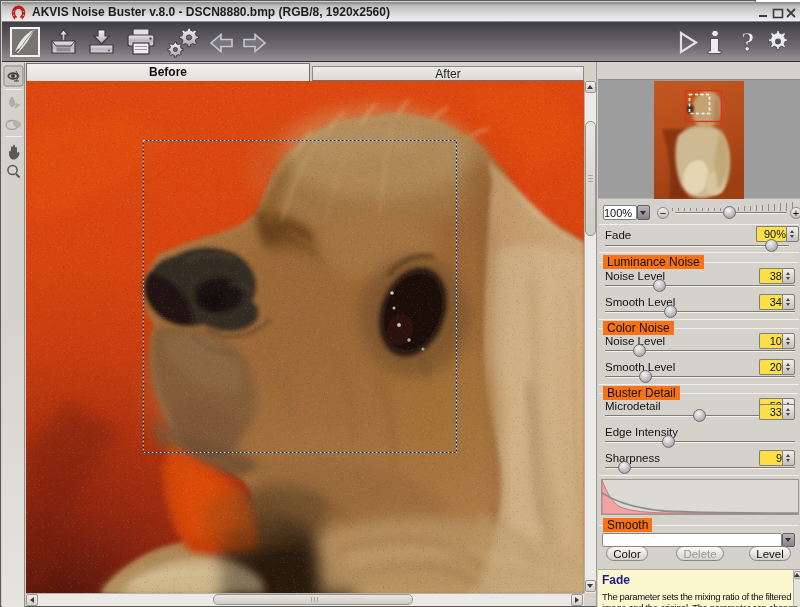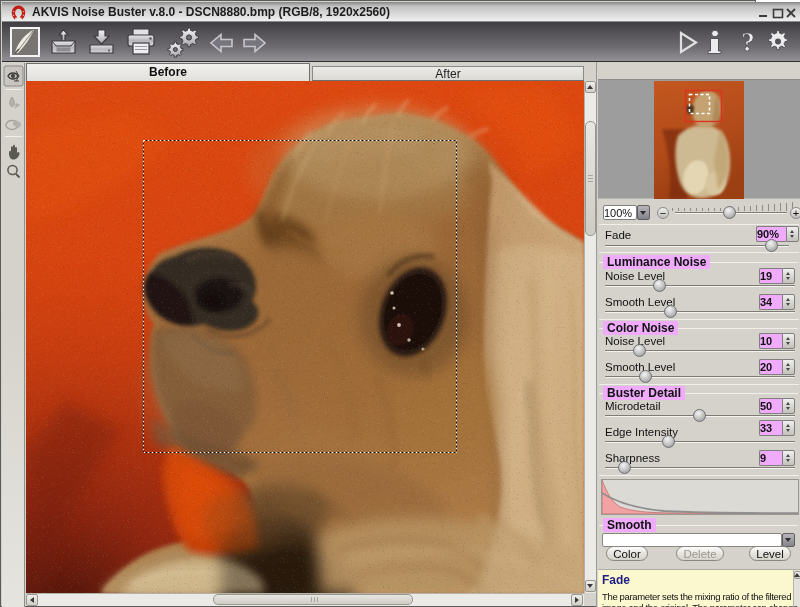--- a/index.html
+++ b/index.html
@@ -38,38 +38,38 @@
 .sb-thumb { background:linear-gradient(180deg,#e8e6e1,#cfccc5); border:1px solid #9a978f; border-radius:5px; position:absolute; }
 #corner { position:absolute; left:583px; top:592px; width:12px; height:13px; background:#d5d2cb; }
 
 #rpanel { position:absolute; left:595px; top:61px; width:204px; height:545px; background:#d5d2cb; border-left:1px solid #9a9a9a; font-size:12px; color:#111; }
 #rpanel .hdr { position:absolute; left:0; width:204px; text-align:center; font-weight:bold; }
 #navarea { position:absolute; left:1px; top:17px; width:203px; height:120px; background:#9d9d9d; border-top:1px solid #8a8a8a; border-bottom:1px solid #b5b5b5; }
 .groove { position:absolute; height:2px; background:#908d86; border-bottom:1px solid #f4f3f0; box-shadow:inset 0 1px 0 #7e7b74; border-radius:1px; }
 .ball { position:absolute; width:13px; height:13px; border-radius:50%;
   background:radial-gradient(circle at 40% 30%,#f4f4f4 0,#c9c9c9 45%,#8f8f93 100%); border:1px solid #6f6f73; }
 .spin { position:absolute; width:36px; height:16px; }
-.spin .val { position:absolute; left:0; top:0; width:23px; height:16px; background:#f0abfc; border:1px solid #7f7f7f; border-right:none; font-size:11px; text-align:left; line-height:15px; border-radius:2px 0 0 2px;font-weight:bold; }
+.spin .val { position:absolute; left:0; top:0; width:23px; height:16px; background:#fde047; border:1px solid #7f7f7f; border-right:none; font-size:11px; text-align:right; line-height:15px; border-radius:2px 0 0 2px; }
 .spin .btns { position:absolute; left:23px; top:0; width:13px; height:16px; border:1px solid #7f7f7f; border-radius:0 2px 2px 0;
   background:linear-gradient(180deg,#f0f0ee,#c4c1ba); }
 
 .gline { position:absolute; height:1px; background:#a7a49c; border-bottom:1px solid #f0efec; }
 .plabel { position:absolute; font-size:11.5px; color:#111; }
 .spin .btns::before { content:""; position:absolute; left:50%; margin-left:-2.5px; top:3px; width:0; height:0;
   border-left:2.5px solid transparent; border-right:2.5px solid transparent; border-bottom:3.5px solid #46464a; }
 .spin .btns::after { content:""; position:absolute; left:50%; margin-left:-2.5px; bottom:3px; width:0; height:0;
   border-left:2.5px solid transparent; border-right:2.5px solid transparent; border-top:3.5px solid #46464a; }
 .dd::after { content:""; position:absolute; left:50%; margin-left:-3.5px; top:50%; margin-top:-2px; width:0; height:0;
   border-left:3.5px solid transparent; border-right:3.5px solid transparent; border-top:4.5px solid #2e2e2e; }
 .sb-btn::after { content:""; position:absolute; width:0; height:0; left:50%; top:50%; }
 .sb-btn.up::after { margin-left:-3.5px; margin-top:-2px; border-left:3.5px solid transparent; border-right:3.5px solid transparent; border-bottom:4px solid #3a3a3a; }
 .sb-btn.down::after { margin-left:-3.5px; margin-top:-2px; border-left:3.5px solid transparent; border-right:3.5px solid transparent; border-top:4px solid #3a3a3a; }
 .sb-btn.left::after { margin-left:-2px; margin-top:-3.5px; border-top:3.5px solid transparent; border-bottom:3.5px solid transparent; border-right:4px solid #3a3a3a; }
 .sb-btn.right::after { margin-left:-2px; margin-top:-3.5px; border-top:3.5px solid transparent; border-bottom:3.5px solid transparent; border-left:4px solid #3a3a3a; }
-.glabel { position:absolute; font-weight:bold; font-size:12px; background:#f0abfc; padding:0 4px; z-index:2; }
+.glabel { position:absolute; font-weight:normal; font-size:12px; background:#f97316; padding:0 4px; z-index:2; }
 .ghline { position:absolute; height:1px; background:#a7a49c; border-bottom:1px solid #f0efec; z-index:1; }
 
 .btn { position:absolute; height:15px; border:1px solid #8a8781; border-radius:8px;
   background:linear-gradient(180deg,#fdfdfc 0,#e8e6e1 45%,#d5d2cb 100%); text-align:center; font-size:11.5px; line-height:14px; color:#111; }
 #hint { position:absolute; left:1px; top:507px; width:203px; height:38px; background:#fbf8d0; border-top:1px solid #b0ada5; }
 </style>
 </head>
 <body>
 <div id="win">
 
@@ -428,21 +428,21 @@
         <div class="btns" style="left:30px"></div>
       </div>
     <div class="groove" style="left:8px;top:183px;width:184px"></div>
     <div class="ball" style="left:168px;top:177px"></div>
     <div class="gline" style="left:2px;top:190px;width:200px"></div>
 
     <div class="ghline" style="left:2px;top:200px;width:199px"></div>
       <div class="glabel" style="left:6px;top:193px">Luminance Noise</div>
     <div class="plabel" style="left:8px;top:208px">Noise Level</div>
     <div class="spin" style="left:162px;top:206px">
-        <div class="val">19</div>
+        <div class="val">38</div>
         <div class="btns"></div>
       </div>
     <div class="groove" style="left:8px;top:223px;width:190px"></div>
     <div class="ball" style="left:56px;top:217px"></div>
     <div class="plabel" style="left:8px;top:234px">Smooth Level</div>
     <div class="spin" style="left:162px;top:232px">
         <div class="val">34</div>
         <div class="btns"></div>
       </div>
     <div class="groove" style="left:8px;top:249px;width:190px"></div>
@@ -470,21 +470,21 @@
     <div class="ghline" style="left:2px;top:331px;width:199px"></div>
       <div class="glabel" style="left:6px;top:324px">Buster Detail</div>
     <div class="plabel" style="left:8px;top:338px">Microdetail</div>
     <div class="spin" style="left:162px;top:336px">
         <div class="val">50</div>
         <div class="btns"></div>
       </div>
     <div class="groove" style="left:8px;top:353px;width:190px"></div>
     <div class="ball" style="left:96px;top:347px"></div>
     <div class="plabel" style="left:8px;top:364px">Edge Intensity</div>
-    <div class="spin" style="left:162px;top:358px">
+    <div class="spin" style="left:162px;top:342px">
         <div class="val">33</div>
         <div class="btns"></div>
       </div>
     <div class="groove" style="left:8px;top:379px;width:190px"></div>
     <div class="ball" style="left:65px;top:373px"></div>
     <div class="plabel" style="left:8px;top:390px">Sharpness</div>
     <div class="spin" style="left:162px;top:388px">
         <div class="val">9</div>
         <div class="btns"></div>
       </div>

